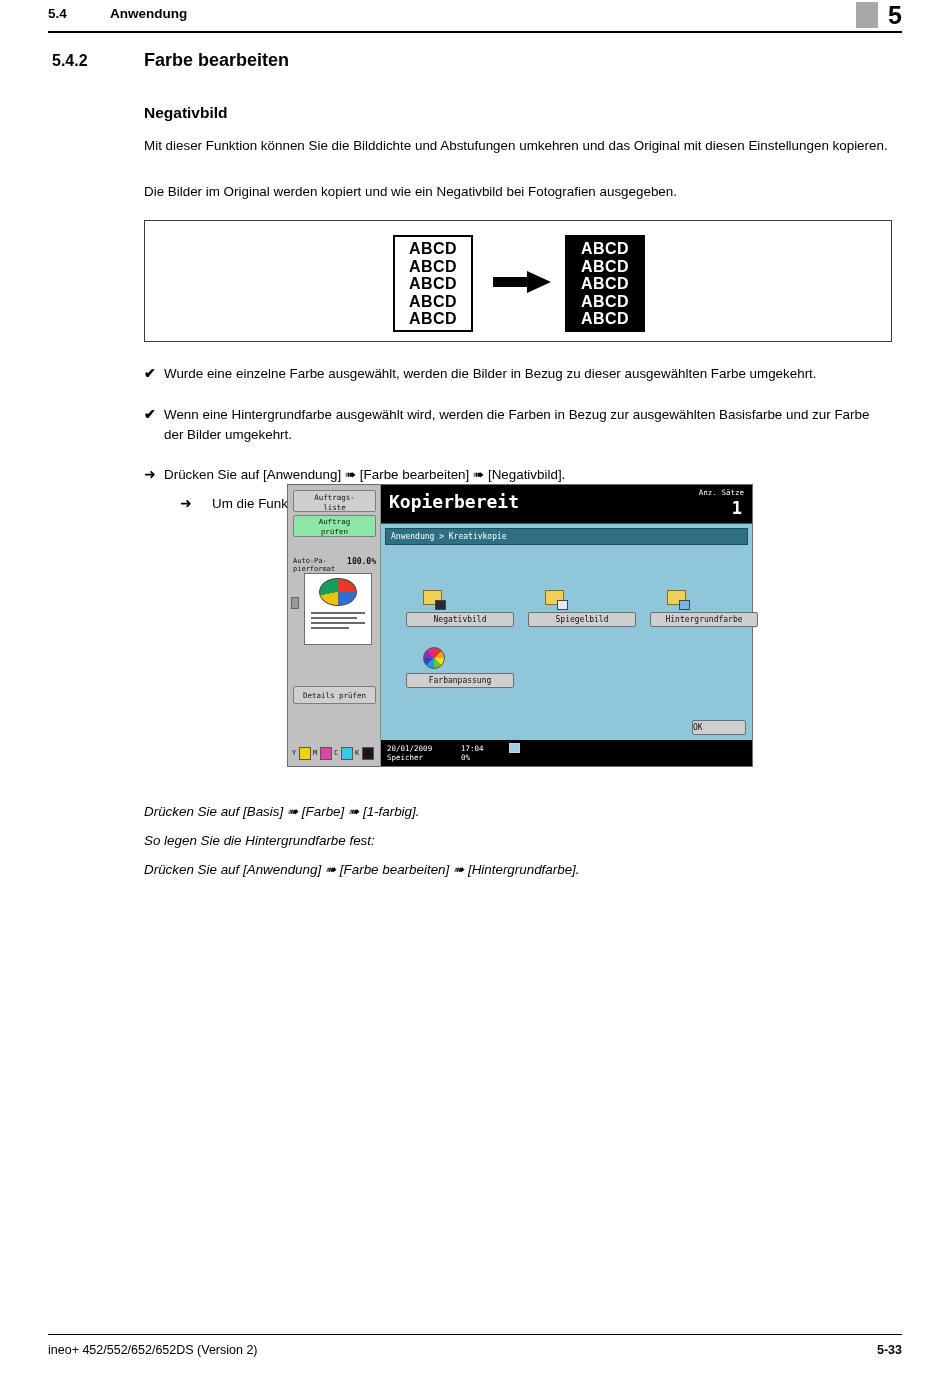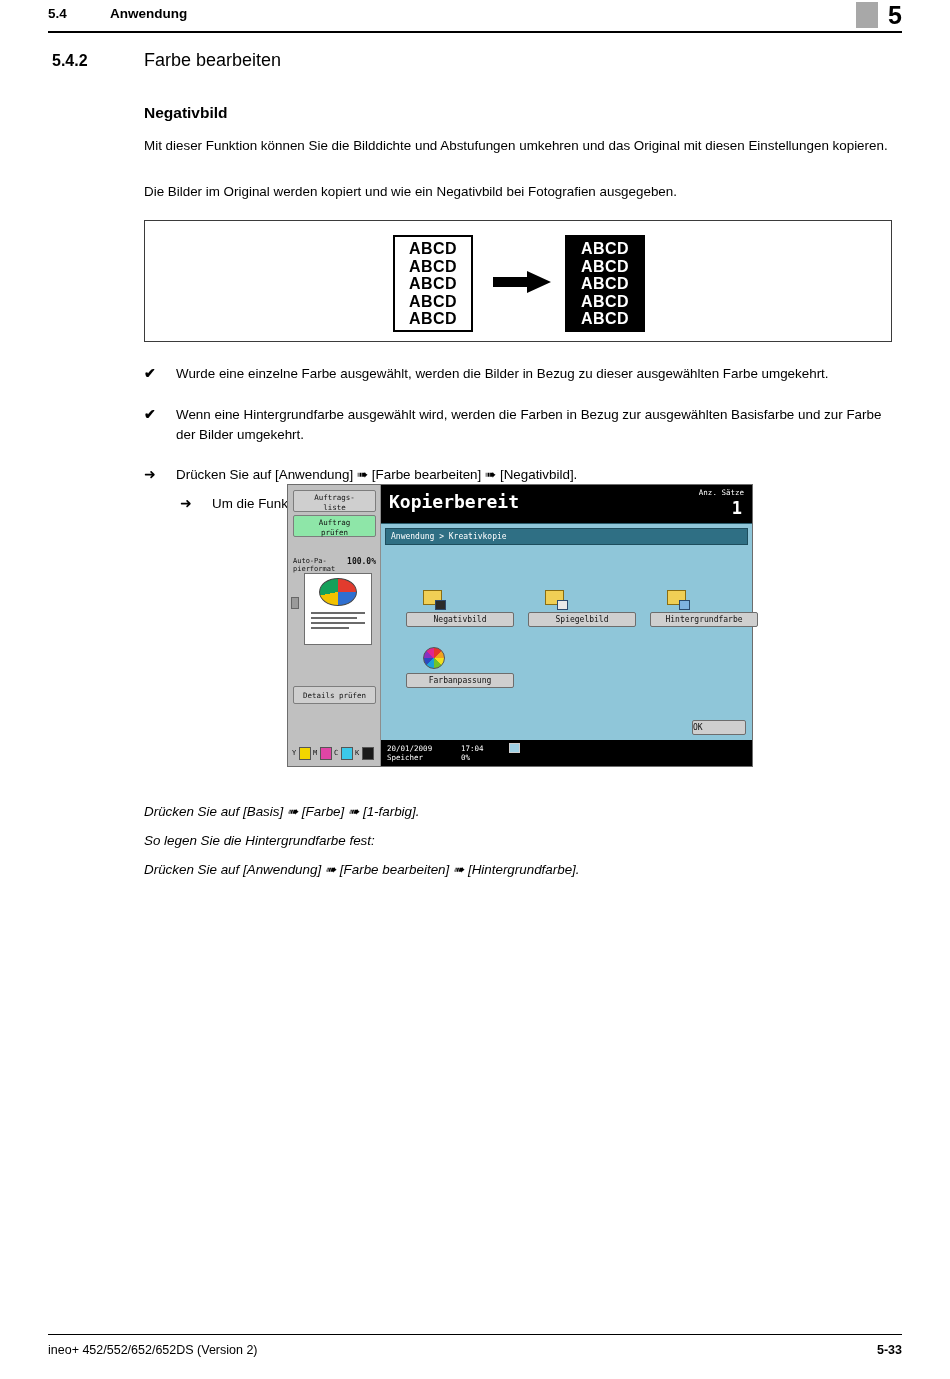--- a/index.html
+++ b/index.html
@@ -62,21 +62,21 @@
   .sec-num {
     position: absolute;
     left: 52px; top: 6px;
     font-size: 16px;
     font-weight: bold;
   }
   .sec-title {
     position: absolute;
     left: 144px; top: 4px;
     font-size: 18px;
-    font-weight: normal;
+    font-weight: bold;
   }
 
   .block { position: absolute; left: 144px; width: 748px; }
 
   .sub-head {
     font-size: 15.5px;
     font-weight: bold;
     top: 58px;
   }
   .para {
@@ -134,21 +134,21 @@
   }
   .bullet-mark {
     position: absolute;
     left: 0; top: 0;
     width: 30px;
     font-size: 14px;
     font-weight: bold;
   }
   .bullet-text {
     display: block;
-    margin-left: 32px;
+    margin-left: 20px;
   }
   .b1 { top: 318px; }
   .b2 { top: 359px; }
 
   .arrow-row {
     position: absolute;
     left: 144px; width: 748px;
     font-size: 13.4px;
     line-height: 20px;
   }
@@ -189,21 +189,21 @@
     border: 1px solid #7d7d7d;
     border-radius: 2px;
     font-size: 7.5px;
     line-height: 9.5px;
     text-align: center;
     padding-top: 2px;
     color: #111;
   }
   .pl-btn.green { background: #8ee6a8; }
   .pl-jobs { top: 5px; }
-  .pl-check { top: 30px; }
+  .pl-check { top: 30px; font-family: Liberation Mono, monospace; }
   .pl-details { top: 201px; height: 18px; padding-top: 4px; }
   .pl-zoomrow {
     position: absolute;
     left: 5px; top: 72px;
     width: 83px;
     font-size: 7px;
     line-height: 8px;
     color: #111;
   }
   .pl-zoom-val { position: absolute; right: 0; top: 1px; font-size: 8px; font-weight: bold; }

